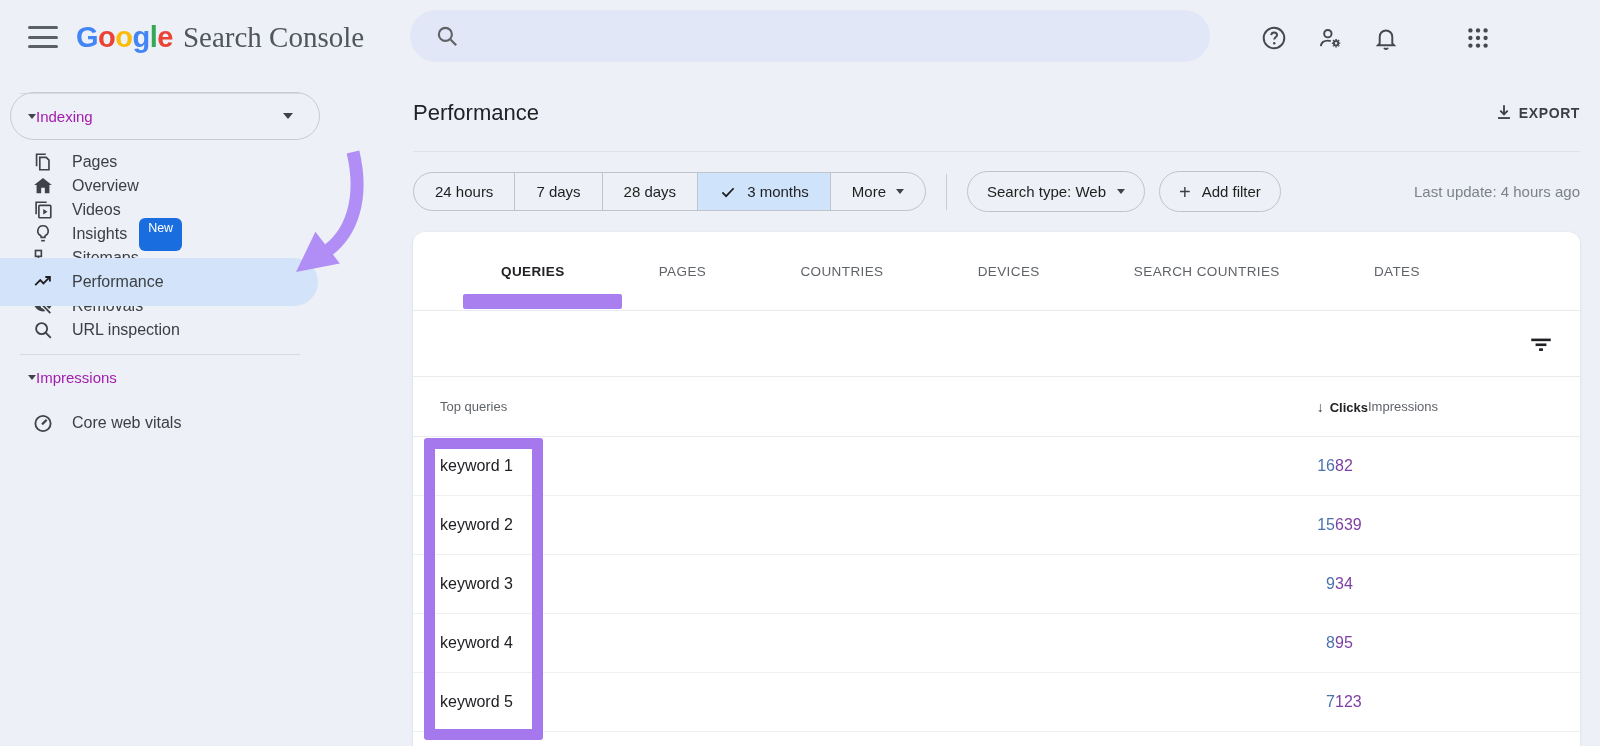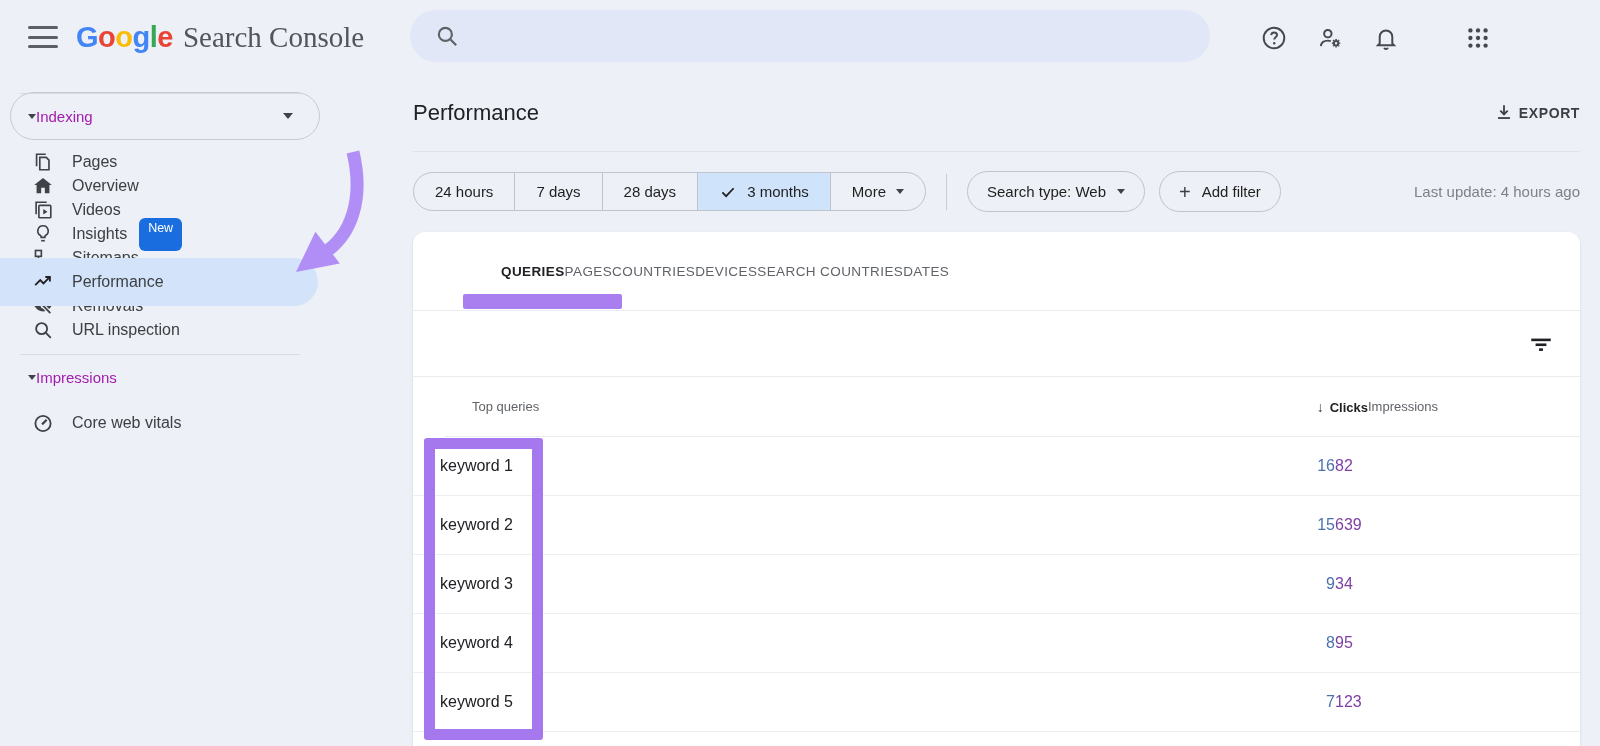--- a/index.html
+++ b/index.html
@@ -64,32 +64,32 @@
   .segment:first-child { border-left:none; }
   .segment.selected { background: var(--selected-chip-blue,#cfe3fb); }
   .vsep { width:1px; height:36px; background:#c9cdd3; margin:0 20px; }
   .chip { height:41px; border:1px solid #bfc4ca; border-radius:21px; display:flex; align-items:center;
     padding:0 19px; gap:11px; font-size:15px; color:#1f1f1f; margin-right:14px; cursor:pointer; white-space:nowrap; }
   .plus { font-size:20px; font-weight:400; line-height:1; color:#3c4043; }
   .last-update { margin-left:auto; font-size:15px; color:#7d8288; }
 
   .card { margin-top:20px; background:#fff; border-radius:12px 12px 0 0; height:514px;
     position:relative; box-shadow:0 1px 3px rgba(60,64,67,0.13); }
-  .tab-bar { height:79px; display:flex; align-items:center; 
+  .tab-bar { height:79px; display:flex; align-items:center; justify-content:space-between;
     padding:0 160px 0 88px; border-bottom:1px solid #e9ebee; position:relative; }
   .tab { font-size:13.5px; letter-spacing:0.4px; color:#5f6368; cursor:pointer; white-space:nowrap; }
   .tab.active { color:#202124; font-weight:700; }
   .tab-underline { position:absolute; left:50px; bottom:1px; width:159px; height:15px;
     background: var(--tab-underline,#a97ff0); border-radius:2px; z-index:2; }
   .filter-row { height:66px; display:flex; align-items:center; justify-content:flex-end;
     padding-right:26px; border-bottom:1px solid #e9ebee; }
   .ficon { width:26px; height:26px; color:#202124; cursor:pointer; }
 
   .table-header { height:60px; display:flex; align-items:center; font-size:13px; color:#5f6368;
-    border-bottom:1px solid #e9ebee; padding-right:62px;margin-left:32px; }
+    border-bottom:1px solid #e9ebee; padding-right:62px; }
   .col-query { flex:1; padding-left:27px; }
   .col-clicks { width:140px; text-align:right; }
   .col-impressions { width:150px; }
   .clicks-header { color:#202124; font-weight:700; }
   .sort-arrow { color:#3c4043; font-weight:400; margin-right:6px; font-size:14px; }
   .table-row { height:59px; display:flex; align-items:center; font-size:16px;
     border-bottom:1px solid #edeff2; padding-right:95px; cursor:pointer; }
   .table-row .col-clicks { color: var(--clicks-blue,#4a72ae); }
   .table-row .col-impressions { color: var(--impressions-purple,#7d3fa5); }
 

